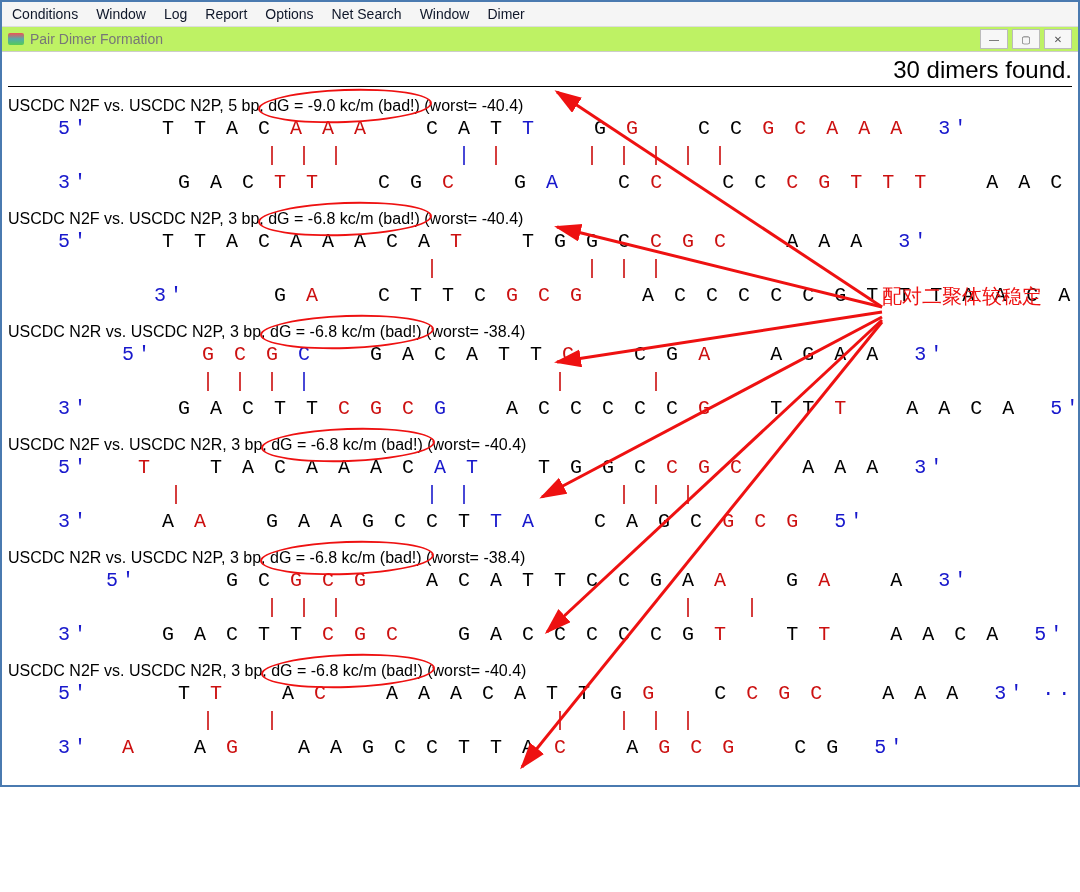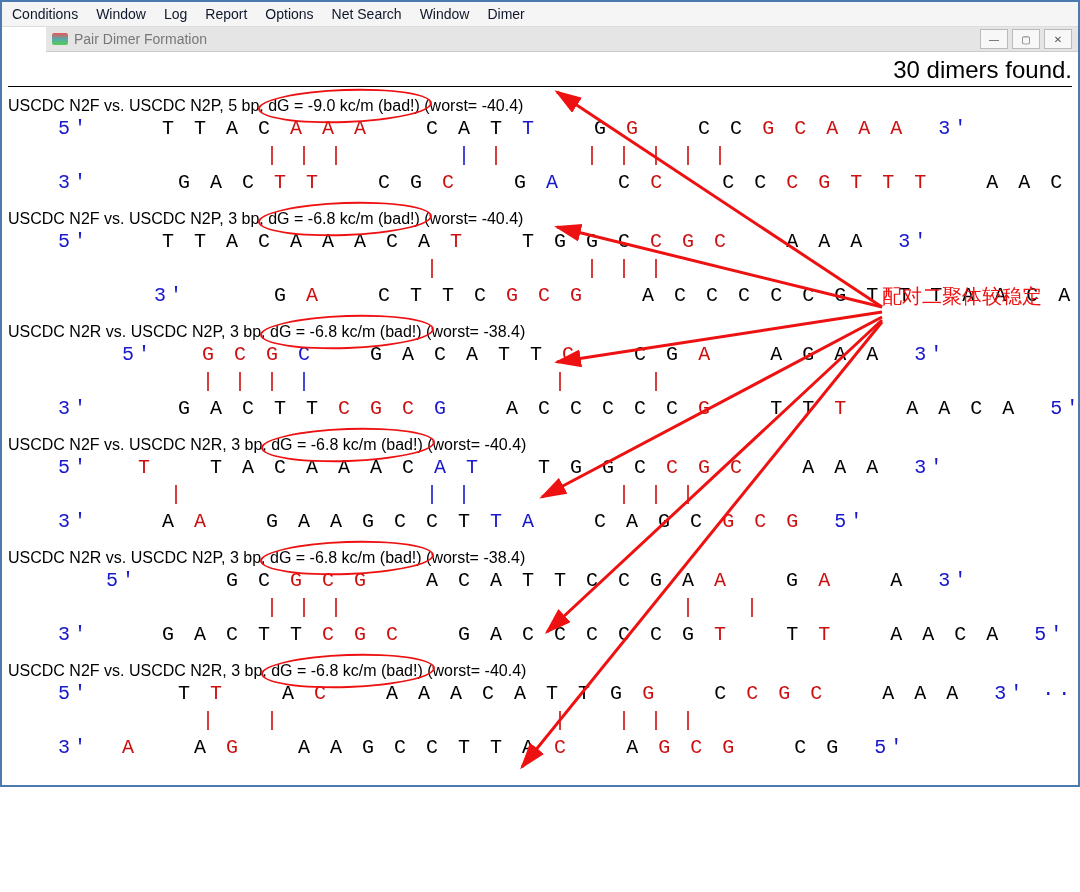--- a/index.html
+++ b/index.html
@@ -21,25 +21,24 @@
     font-size: 14px;
     color: #0f172a;
     border-bottom: 1px solid #ddd;
   }
   .menubar span { cursor: default; }
   .titlebar {
     display: flex;
     align-items: center;
     justify-content: space-between;
     padding: 2px 6px;
-    background: #e5e5e5;
+    background: #bef264;
     border-bottom: 1px solid #ccc;
     color: #777;
     font-size: 14px;
-    margin-left: 44px;
   }
   .titlebar .left { display:flex; align-items:center; gap:6px; }
   .app-icon {
     width:16px; height:12px;
     background: linear-gradient(#e55,#5aa,#5c5);
     border-radius:2px;
   }
   .win-buttons { display:flex; gap:4px; }
   .win-btn {
     width:26px; height:18px;

